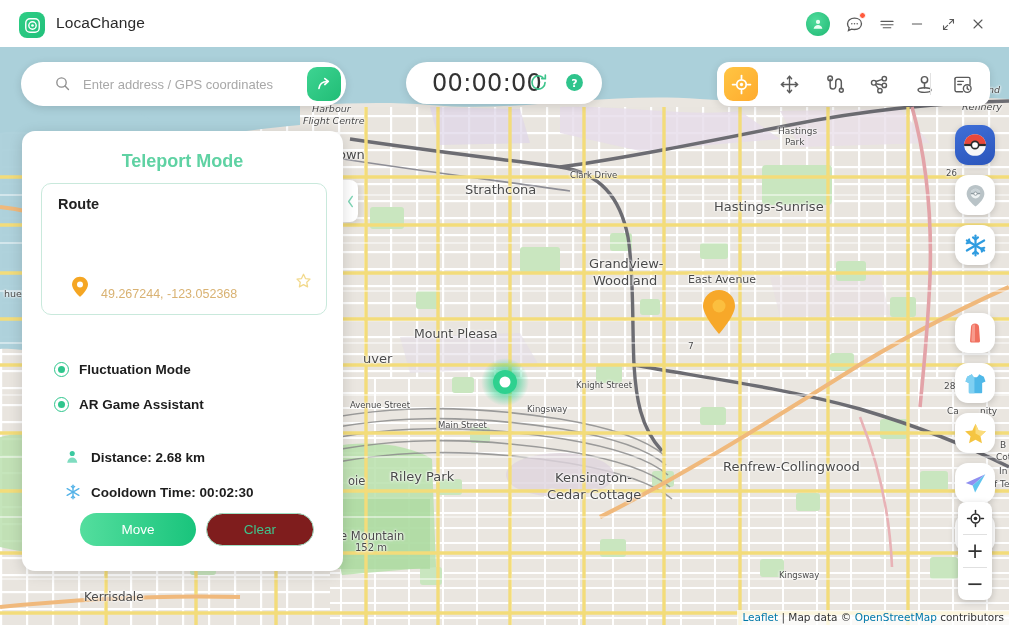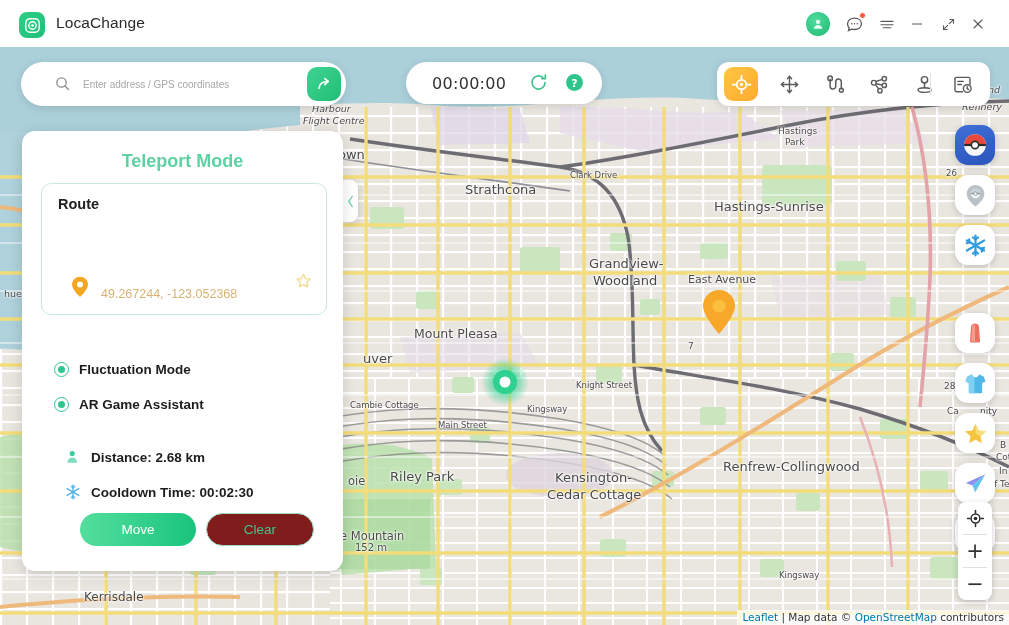--- a/index.html
+++ b/index.html
@@ -76,21 +76,21 @@
     position: absolute; left: 21px; top: 62px;
     width: 325px; height: 44px;
     background: #fff; border-radius: 22px;
     box-shadow: 0 2px 8px rgba(0,0,0,.13);
     z-index: 40; display: flex; align-items: center;
   }
   #search-input {
     position: absolute; left: 62px; top: 0;
     width: 220px; height: 44px;
     border: none; outline: none; background: transparent;
-    font-size: 10px; color: #555;
+    font-size: 13px; color: #555;
     font-family: "Liberation Sans", sans-serif;
   }
   #search-input::placeholder { color: #a8a8a8; }
   #search-go {
     position: absolute; right: 5px; top: 5px;
     width: 34px; height: 34px; border-radius: 10px;
     background: linear-gradient(135deg,#3ed492,#21bd76);
     display: flex; align-items: center; justify-content: center;
     cursor: pointer;
   }
@@ -98,21 +98,21 @@
   
   #timerbar {
     position: absolute; left: 406px; top: 62px;
     width: 196px; height: 42px;
     background: #fff; border-radius: 21px;
     box-shadow: 0 2px 8px rgba(0,0,0,.12);
     z-index: 40; display: flex; align-items: center;
   }
   #timer-text {
     position: absolute; left: 26px;
-    font-size: 16px; color: #333; letter-spacing: .3px;
+    font-size: 24px; color: #333; letter-spacing: .3px;
     font-family: "DejaVu Sans", sans-serif;
   }
   #timer-refresh { position: absolute; left: 122px; top: 10px; width: 22px; height: 22px; cursor: pointer; }
   #timer-help    { position: absolute; left: 158px; top: 10px; width: 22px; height: 22px; cursor: pointer; }
 
   
   #modebar {
     position: absolute; left: 717px; top: 62px;
     width: 273px; height: 44px;
     background: #fff; border-radius: 12px;
@@ -418,21 +418,21 @@
         <div class="mlabel" style="left: 390px; top: 422px; font-size: 13px;">Riley Park</div>
         <div class="mlabel" style="left: 555px; top: 423px; font-size: 13px;">Kensington-</div>
         <div class="mlabel" style="left: 547px; top: 440px; font-size: 13px;">Cedar Cottage</div>
         <div class="mlabel" style="left: 723px; top: 412px; font-size: 13px;">Renfrew-Collingwood</div>
         <div class="mlabel" style="left: 84px; top: 543px; font-size: 12px;">Kerrisdale</div>
         <div class="mlabel" style="left: 348px; top: 427px; font-size: 11.5px;">oie</div>
         <div class="mlabel" style="left: 340px; top: 482px; font-size: 11.5px;">e Mountain</div>
         <div class="mlabel" style="left: 355px; top: 495px; font-size: 10px;">152 m</div>
         <div class="mlabel" style="left: 570px; top: 123px; font-size: 8.5px;">Clark Drive</div>
         <div class="mlabel" style="left: 438px; top: 373px; font-size: 8.5px;">Main Street</div>
-        <div class="mlabel" style="left: 350px; top: 353px; font-size: 8.5px;">Cambie Cottage</div>
+        <div class="mlabel" style="left: 350px; top: 353px; font-size: 8.5px;">Avenue Street</div>
         <div class="mlabel" style="left: 576px; top: 333px; font-size: 8.5px;">Knight Street</div>
         <div class="mlabel" style="left: 527px; top: 357px; font-size: 8.5px;">Kingsway</div>
         <div class="mlabel" style="left: 779px; top: 523px; font-size: 8.5px;">Kingsway</div>
         <div class="mlabel" style="left: 962px; top: 54px; font-size: 9.5px; font-style: italic;">Refinery</div>
         <div class="mlabel" style="left: 988px; top: 37px; font-size: 9.5px; font-style: italic;">nd</div>
         <div class="mlabel" style="left: 4px; top: 241px; font-size: 9.5px;">hue</div>
         <div class="mlabel" style="left: 944px; top: 334px; font-size: 9px;">28B</div>
         <div class="mlabel" style="left: 947px; top: 359px; font-size: 9px;">Ca</div>
         <div class="mlabel" style="left: 980px; top: 359px; font-size: 9px;">nity</div>
         <div class="mlabel" style="left: 1000px; top: 393px; font-size: 9px;">B</div>

